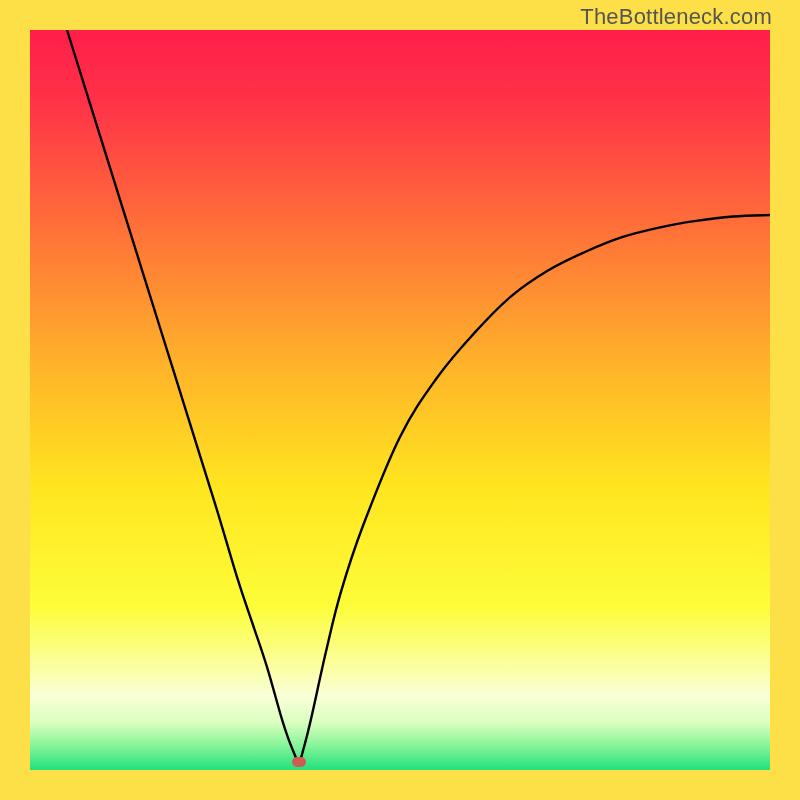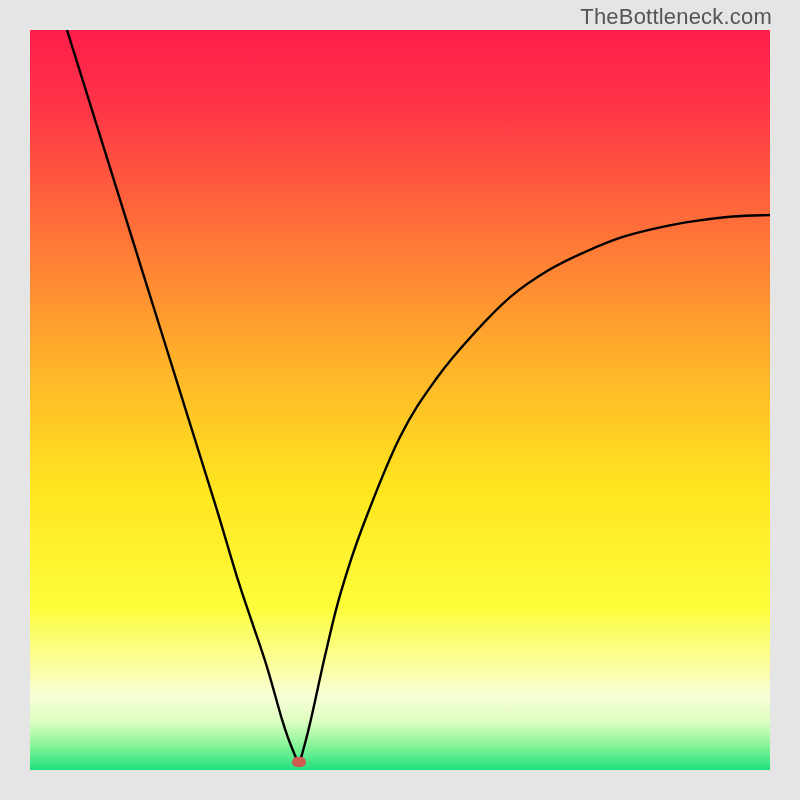--- a/index.html
+++ b/index.html
@@ -10,21 +10,21 @@
     background: #000;
     overflow: hidden;
     font-family: Arial, Helvetica, sans-serif;
   }
   .frame {
     position: absolute;
     left: 0;
     top: 0;
     width: 800px;
     height: 800px;
-    background: #e5e5e5;
+    background: #fde047;
   }
   .plot-area {
     position: absolute;
     left: 30px;
     top: 30px;
     width: 740px;
     height: 740px;
     overflow: hidden;
   }
   .gradient-bg {

